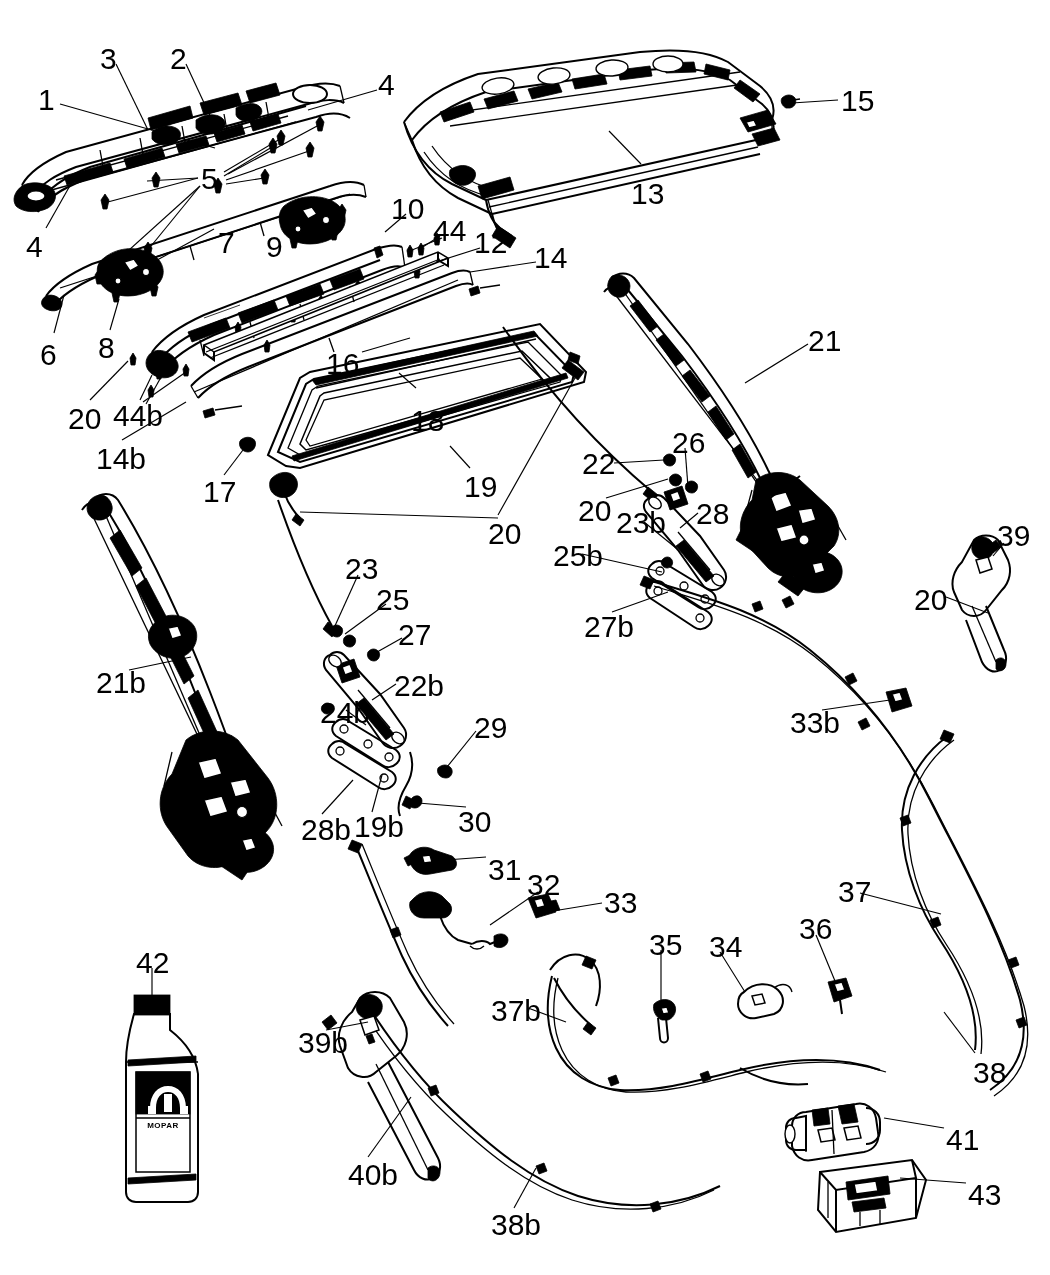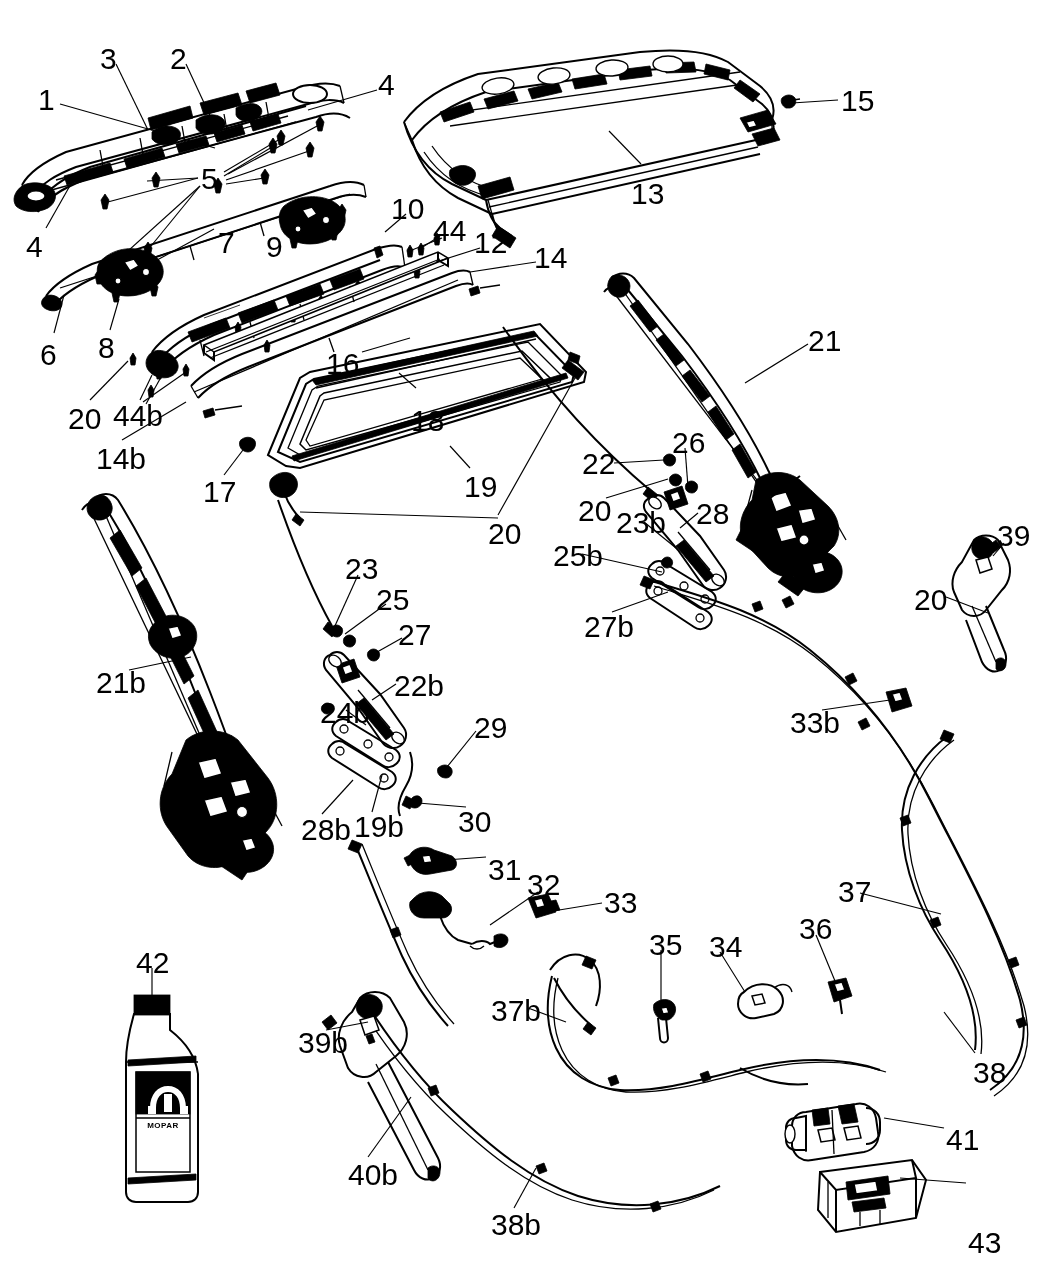--- a/index.html
+++ b/index.html
@@ -636,17 +636,17 @@
 <div class="callout" style="left:838px;top:877px">37</div>
 <div class="callout" style="left:491px;top:996px">37b</div>
 <div class="callout" style="left:973px;top:1058px">38</div>
 <div class="callout" style="left:491px;top:1210px">38b</div>
 <div class="callout" style="left:997px;top:521px">39</div>
 <div class="callout" style="left:298px;top:1028px">39b</div>
 <div class="callout" style="left:914px;top:585px">20</div>
 <div class="callout" style="left:348px;top:1160px">40b</div>
 <div class="callout" style="left:946px;top:1125px">41</div>
 <div class="callout" style="left:136px;top:948px">42</div>
-<div class="callout" style="left:968px;top:1228px">43</div>
+<div class="callout" style="left:968px;top:1180px">43</div>
 <div class="callout" style="left:433px;top:216px">44</div>
 <div class="callout" style="left:113px;top:401px">44b</div>
 
 </div>
 
 </body></html>

